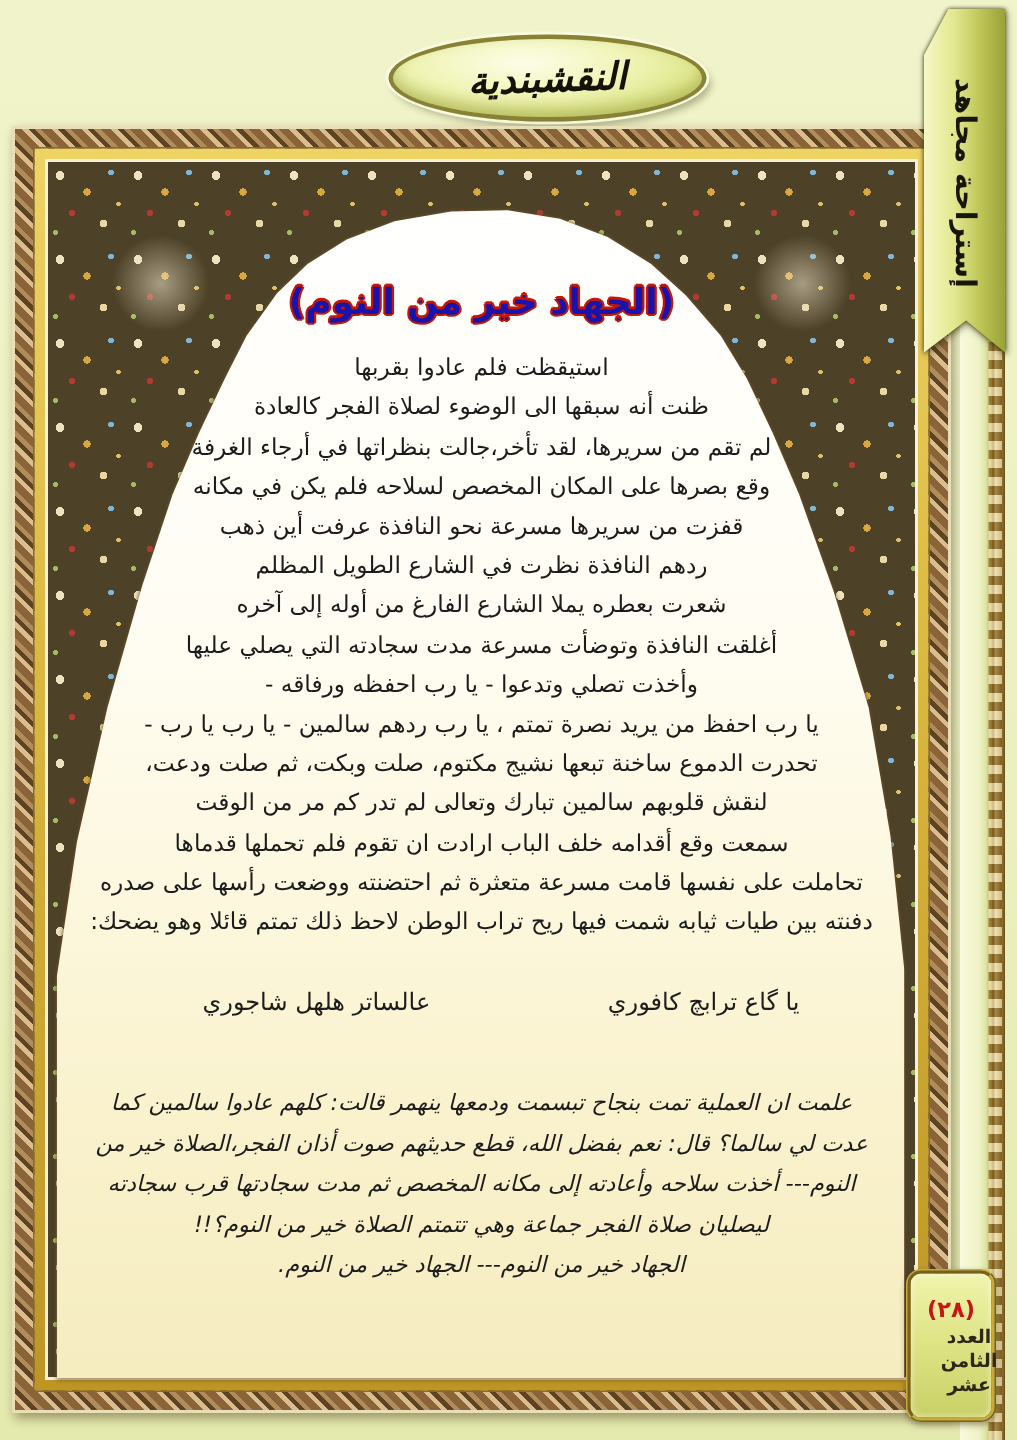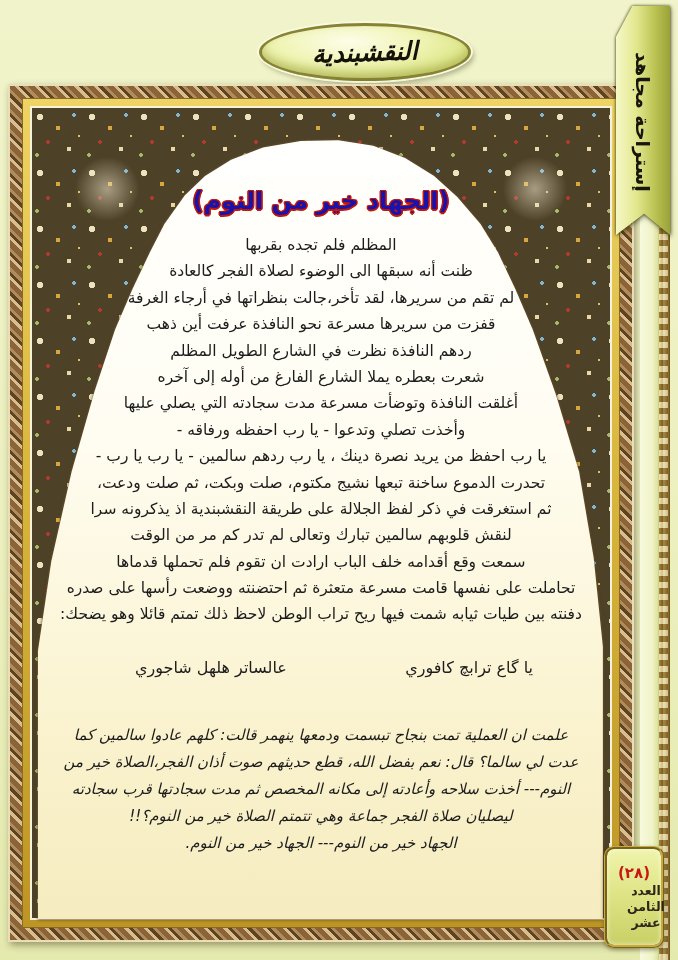--- a/index.html
+++ b/index.html
@@ -109,31 +109,31 @@
   </div>
 
   <div class="paper-wrap">
     <div class="paper"></div>
   </div>
 
   <div class="content">
     <div class="title">(الجهاد خير من النوم)</div>
 
     <div class="body-lines">
-        <div class="line">المظلم فلم تجده بقربها</div>
+        <div class="line">استيقظت فلم عادوا بقربها</div>
         <div class="line">ظنت أنه سبقها الى الوضوء لصلاة الفجر كالعادة</div>
         <div class="line">لم تقم من سريرها، لقد تأخر،جالت بنظراتها في أرجاء الغرفة</div>
+        <div class="line">وقع بصرها على المكان المخصص لسلاحه فلم يكن في مكانه</div>
         <div class="line">قفزت من سريرها مسرعة نحو النافذة عرفت أين ذهب</div>
         <div class="line">ردهم النافذة نظرت في الشارع الطويل المظلم</div>
         <div class="line">شعرت بعطره يملا الشارع الفارغ من أوله إلى آخره</div>
         <div class="line">أغلقت النافذة وتوضأت مسرعة مدت سجادته التي يصلي عليها</div>
         <div class="line">وأخذت تصلي وتدعوا - يا رب احفظه ورفاقه -</div>
-        <div class="line">يا رب احفظ من يريد نصرة دينك ، يا رب ردهم سالمين - يا رب يا رب -</div>
+        <div class="line">يا رب احفظ من يريد نصرة تمتم ، يا رب ردهم سالمين - يا رب يا رب -</div>
         <div class="line">تحدرت الدموع ساخنة تبعها نشيج مكتوم، صلت وبكت، ثم صلت ودعت،</div>
-        <div class="line">ثم استغرقت في ذكر لفظ الجلالة على طريقة النقشبندية اذ يذكرونه سرا</div>
         <div class="line">لنقش قلوبهم سالمين تبارك وتعالى لم تدر كم مر من الوقت</div>
         <div class="line">سمعت وقع أقدامه خلف الباب  ارادت ان تقوم  فلم تحملها قدماها</div>
         <div class="line">تحاملت على نفسها قامت مسرعة متعثرة ثم احتضنته ووضعت رأسها على صدره</div>
         <div class="line">دفنته بين طيات ثيابه شمت فيها ريح تراب الوطن لاحظ ذلك تمتم قائلا وهو يضحك:</div>
       </div>
 
     <div class="phrases">
       <span>يا گاع ترابچ كافوري</span>
       <span>عالساتر هلهل شاجوري</span>
     </div>

